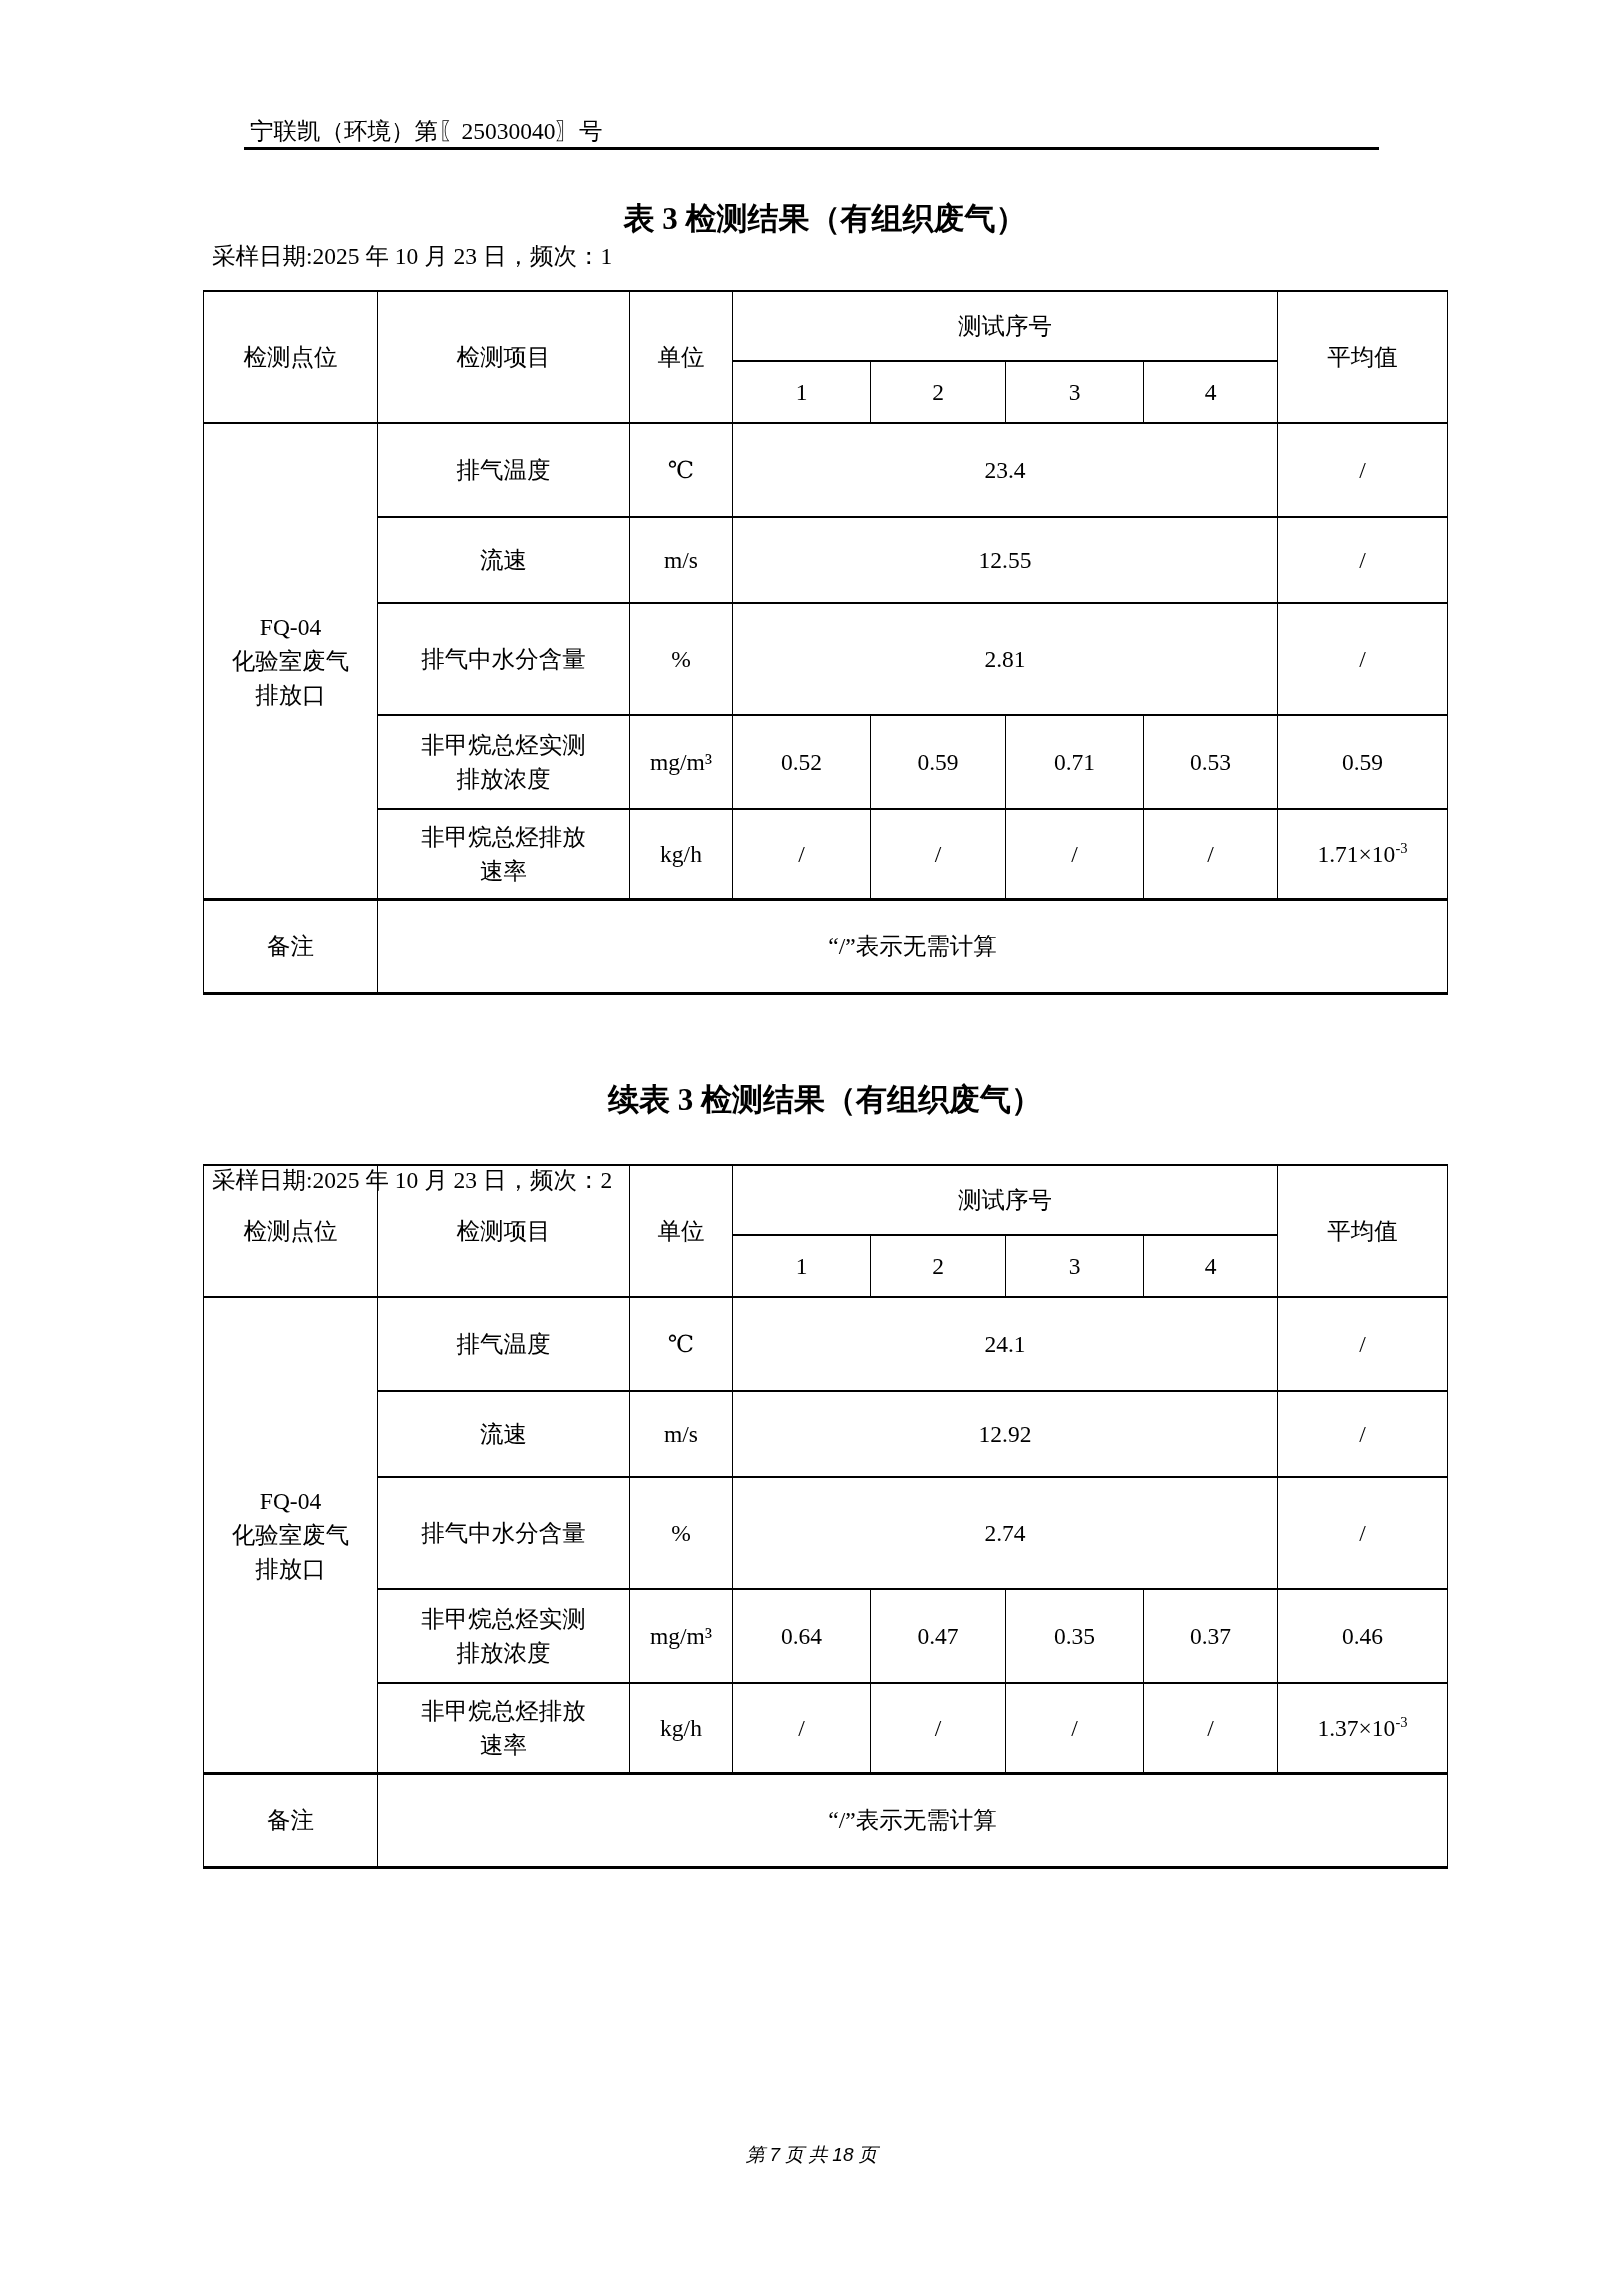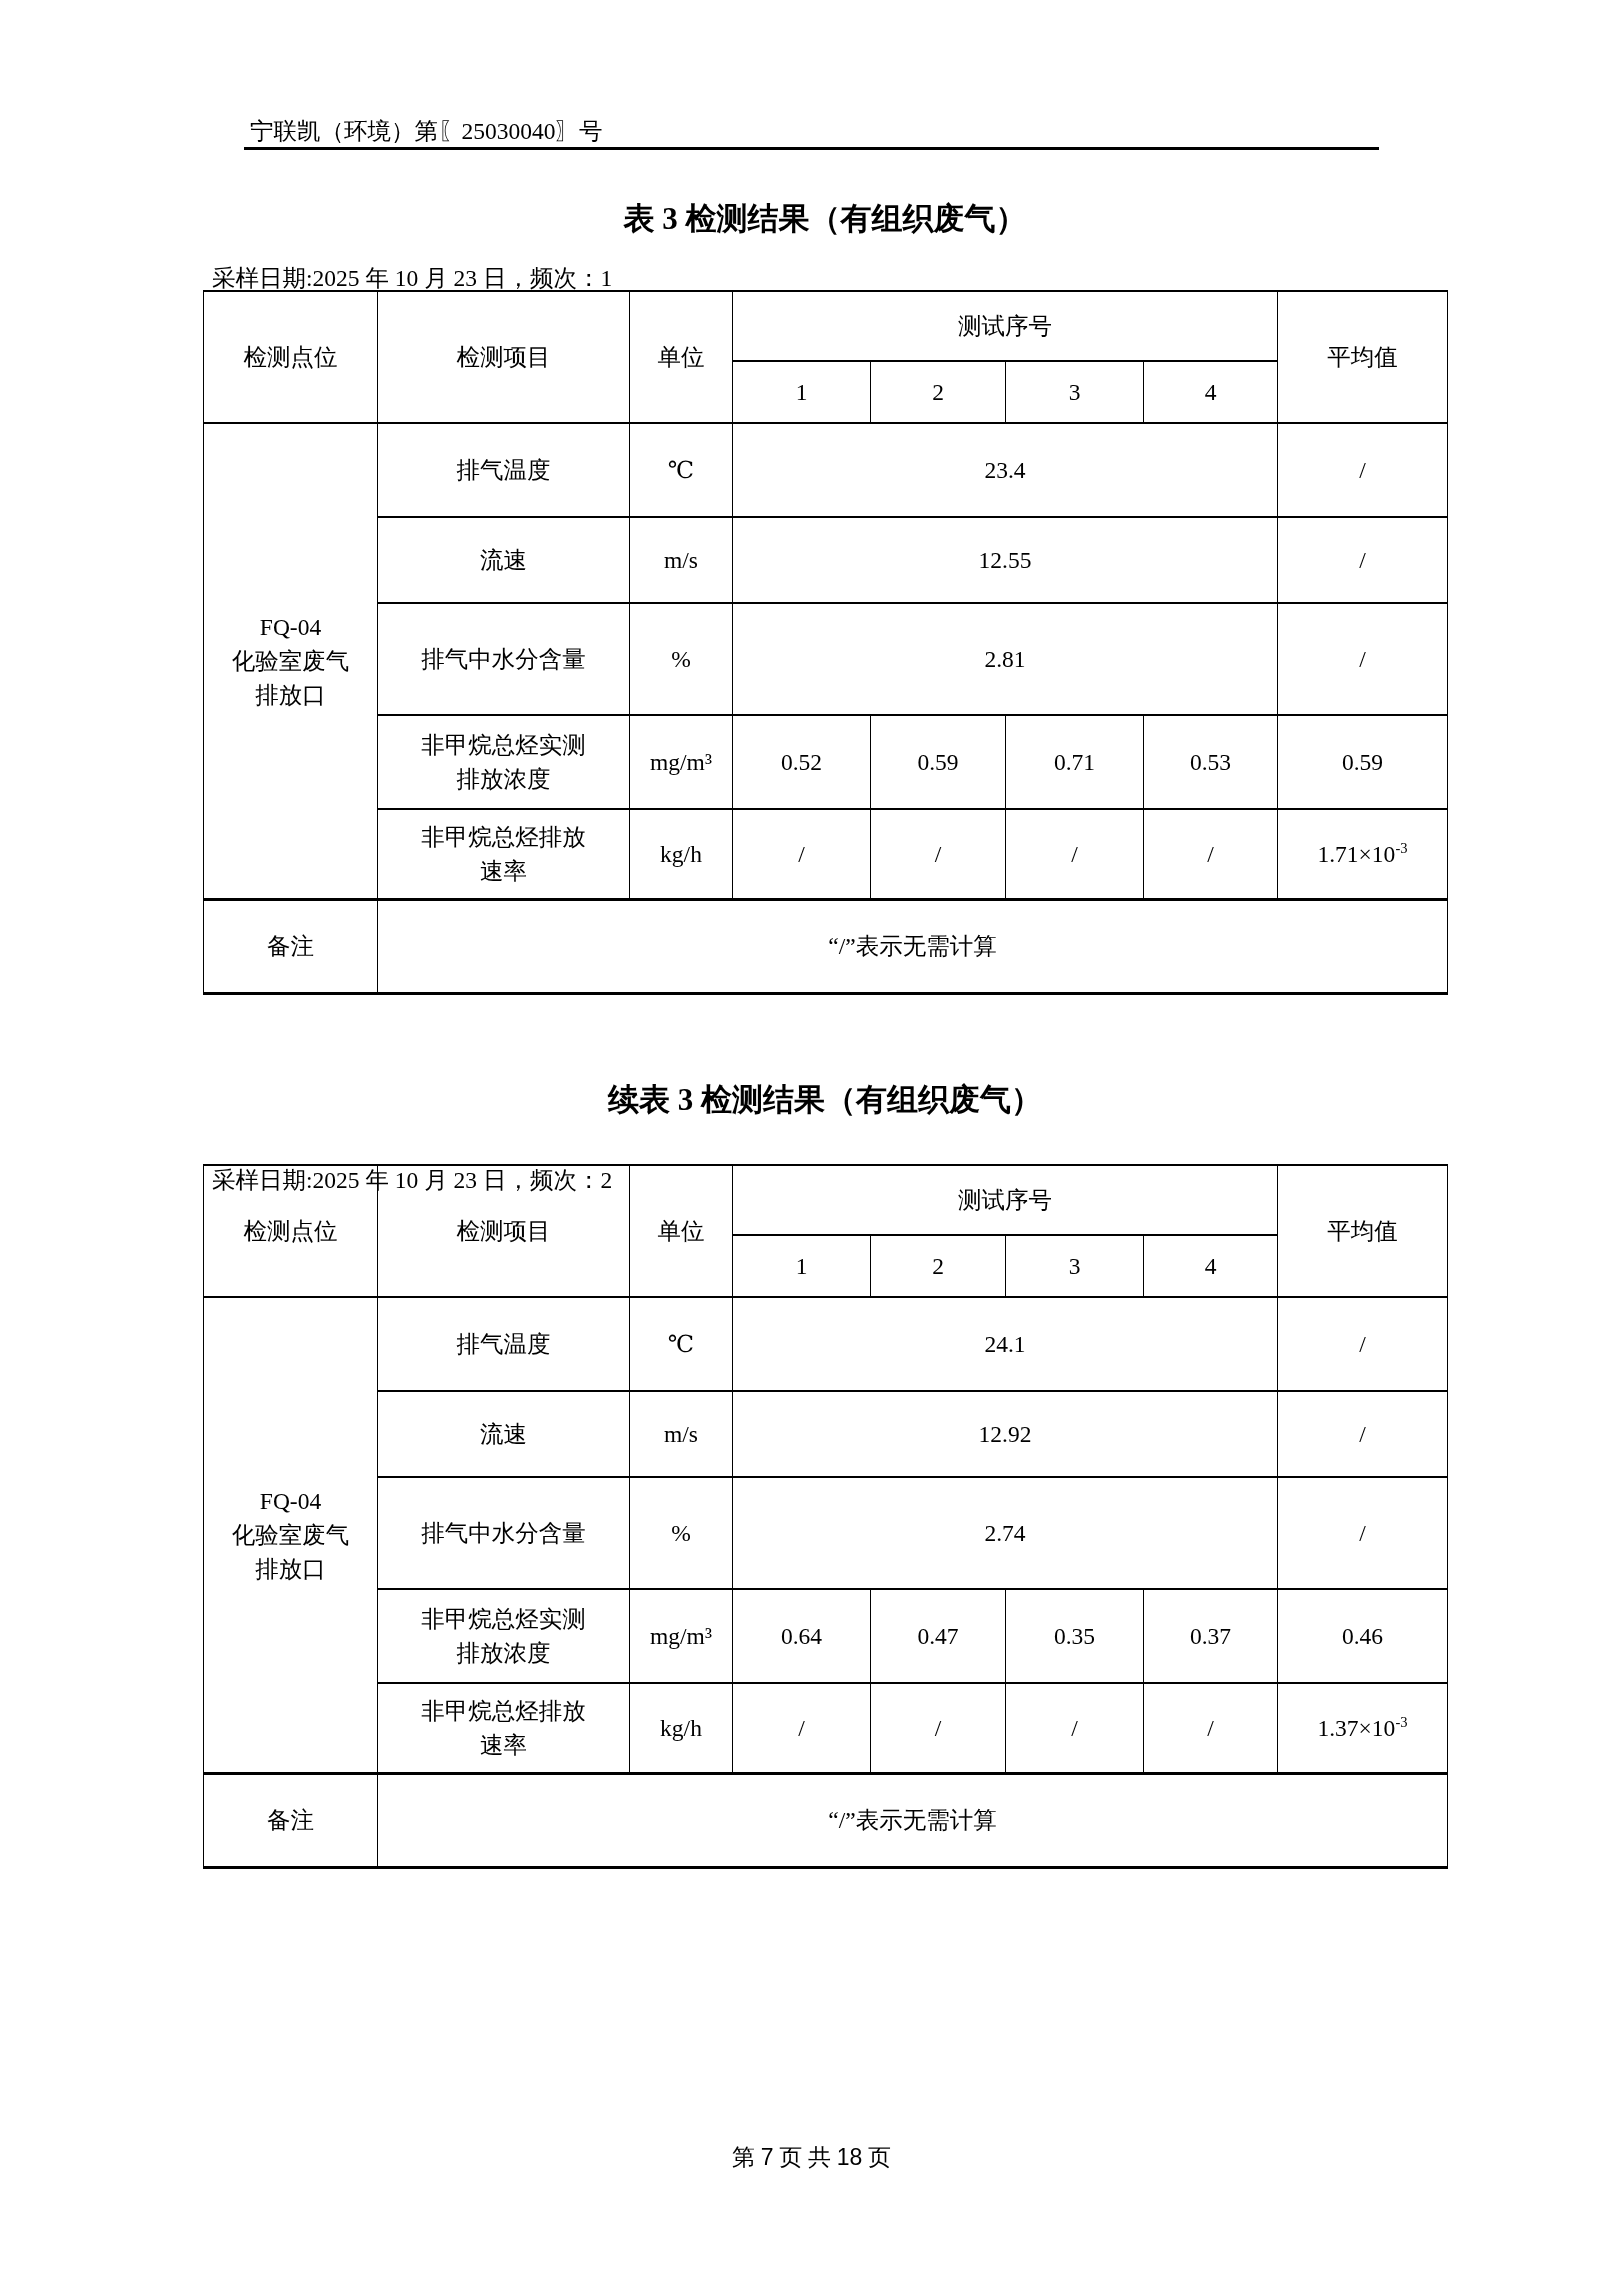--- a/index.html
+++ b/index.html
@@ -6,21 +6,21 @@
   body{
     width:1623px;height:2295px;position:relative;background:#ffffff;color:#000000;
     font-family:"Liberation Serif","DejaVu Serif",serif;
   }
   .doc-header{position:absolute;left:250px;top:115px;font-size:23.5px;white-space:nowrap;}
   .header-rule{position:absolute;left:244px;top:147px;width:1135px;height:3.1px;background:#000;}
   .tbl-title{position:absolute;left:203px;width:1244px;text-align:center;font-size:31px;font-weight:bold;white-space:nowrap;}
   .tbl-title.t1{top:198px;}
   .tbl-title.t2{top:1079px;}
   .sample-line{position:absolute;left:212px;font-size:23.5px;white-space:nowrap;}
-  .sample-line.s1{top:262px;}
+  .sample-line.s1{top:240px;}
   .sample-line.s2{top:1124px;margin-top:40px;}
   .tbl-wrap{position:absolute;left:203px;}
   .tbl-wrap.w1{top:290px;}
   .tbl-wrap.w2{top:1164px;}
   table.results{
     border-collapse:collapse;table-layout:fixed;width:1244px;
     font-size:23.5px;border-top:2.6px solid #000;border-bottom:3.6px solid #000;
     border-left:1.5px solid #000;border-right:1.5px solid #000;
   }
   table.results td{
@@ -32,21 +32,21 @@
   tr.rd1{height:94px;}
   tr.rd2{height:86px;}
   tr.rd3{height:112px;}
   tr.rd4{height:94px;}
   tr.rd5{height:90px;}
   tr.rrem{height:94px;}
   tr.rrem td{border-top-width:3.6px;}
   .multiline{white-space:pre-line;}
   .point-cell{white-space:pre-line;line-height:1.8;margin-top:48px;}
   sup.exp{font-size:0.62em;vertical-align:super;line-height:0;}
-  .page-footer{position:absolute;left:0;top:2142px;width:1623px;text-align:center;font-size:23px;}
+  .page-footer{position:absolute;left:0;top:2142px;width:1623px;text-align:center;font-size:19px;font-style:italic;}
   .page-footer .num{font-family:"Liberation Sans","DejaVu Sans",sans-serif;}
 </style>
 </head>
 <body>
 
 <div class="doc-header">宁联凯（环境）第〖25030040〗号</div>
 <div class="header-rule"></div>
 
 <div class="tbl-title t1">表 3 检测结果（有组织废气）</div>
 <div class="sample-line s1">采样日期:2025 年 10 月 23 日，频次：1</div>

